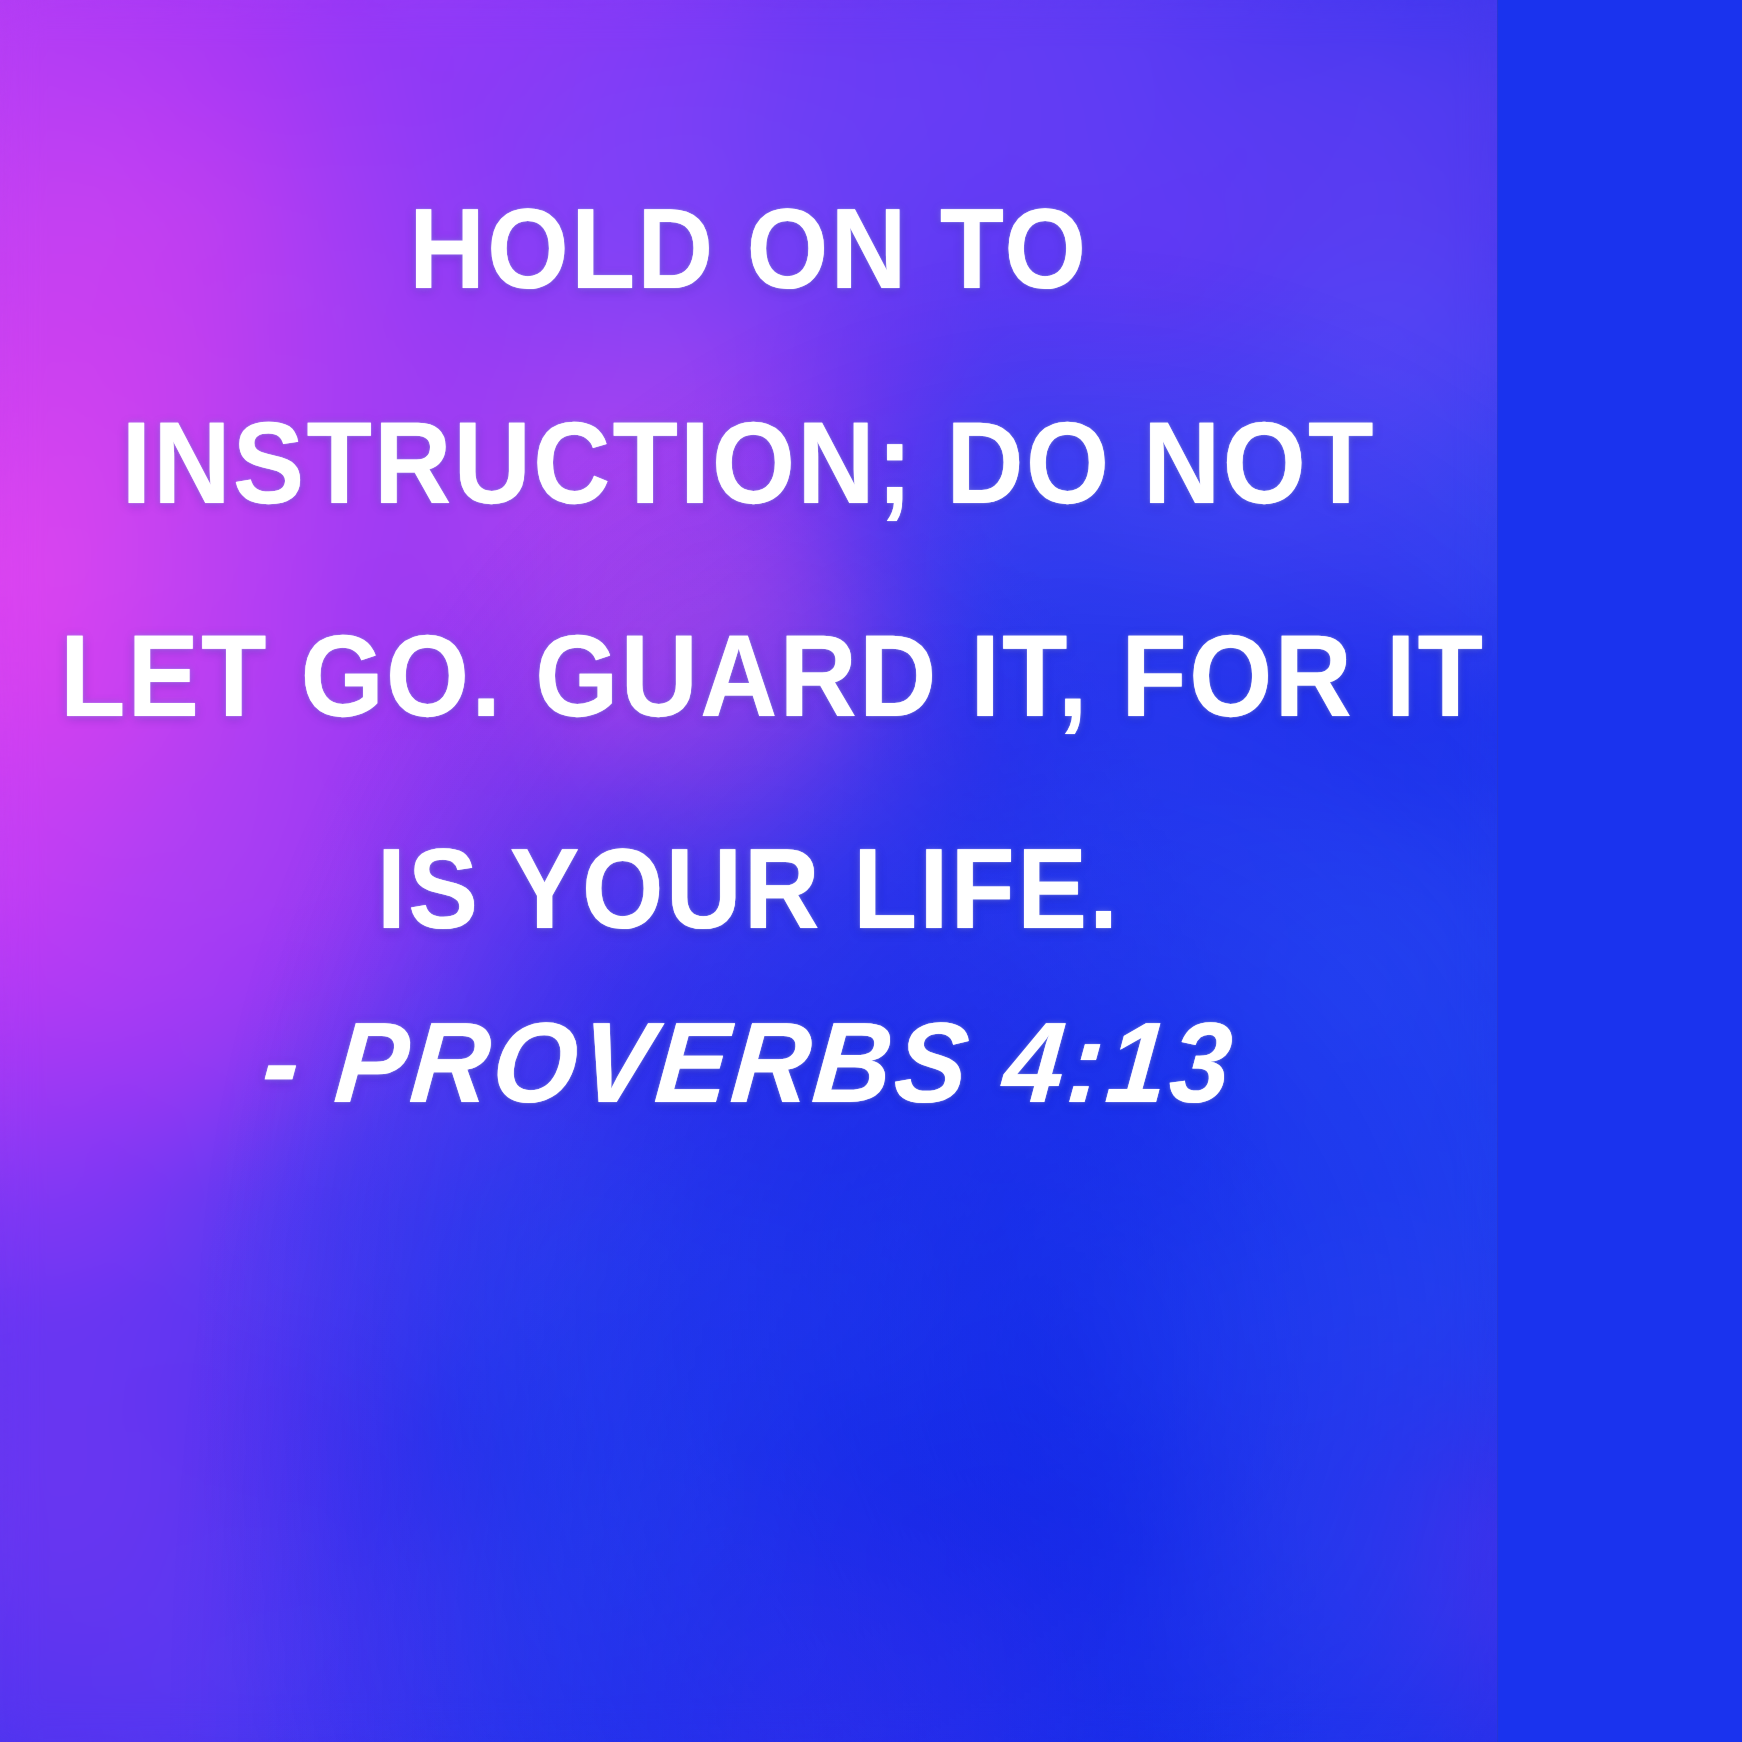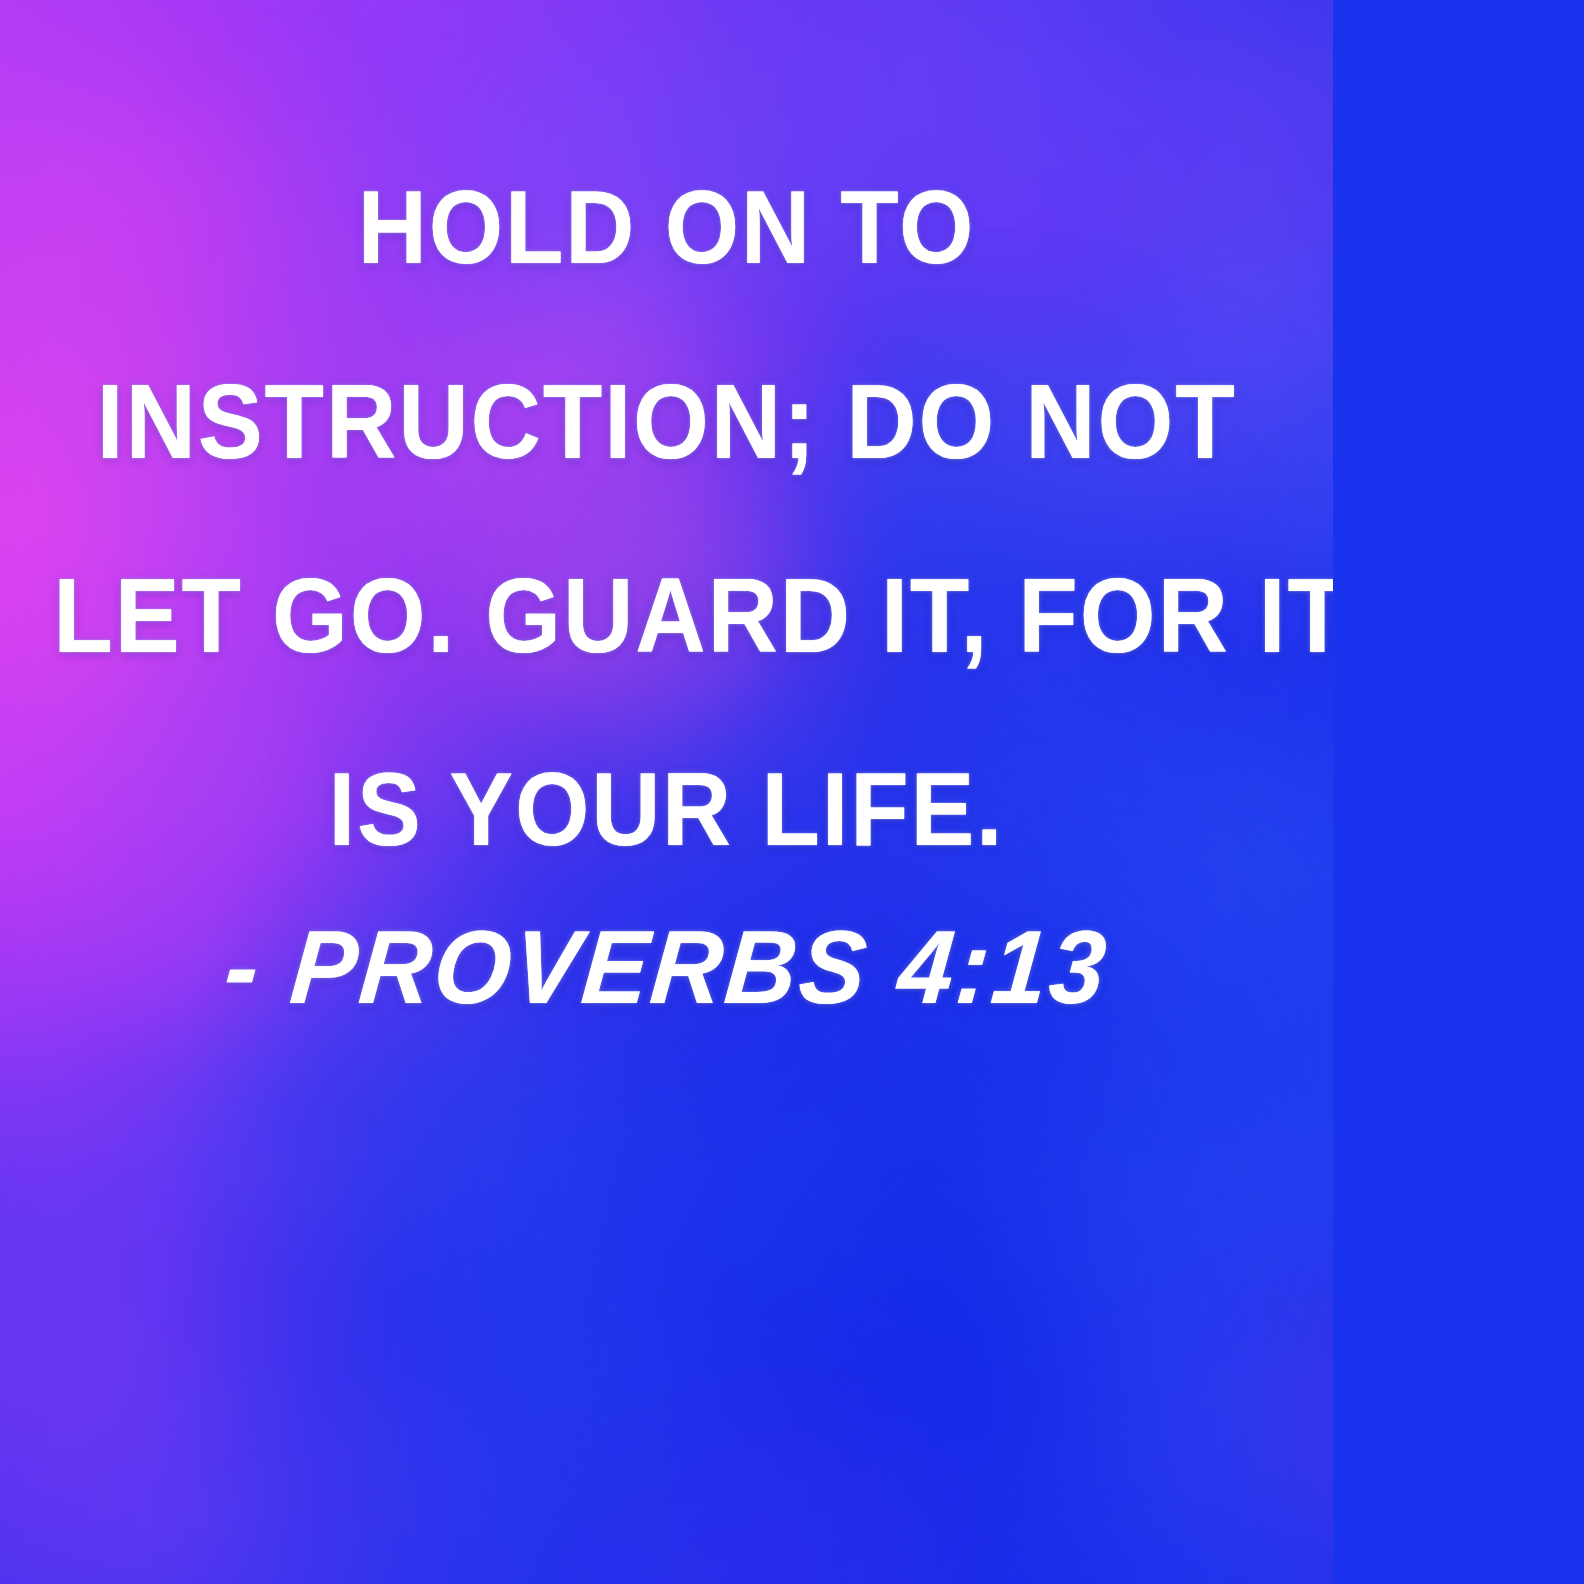--- a/index.html
+++ b/index.html
@@ -8,20 +8,21 @@
     padding: 0;
     background: #1a33ee;
   }
   #stage {
     position: relative;
     width: 1333px;
     height: 1584px;
     overflow: hidden;
     background: #a16207;
     font-family: "Liberation Sans", "DejaVu Sans", sans-serif;
+    padding-left: 28px;
   }
 
   
   .bg-layer {
     position: absolute;
     inset: 0;
     pointer-events: none;
   }
 
   

